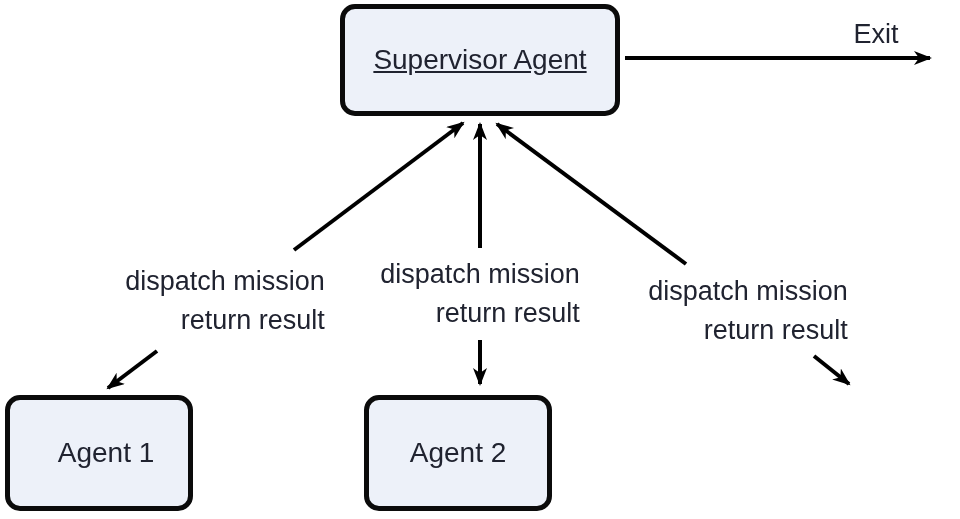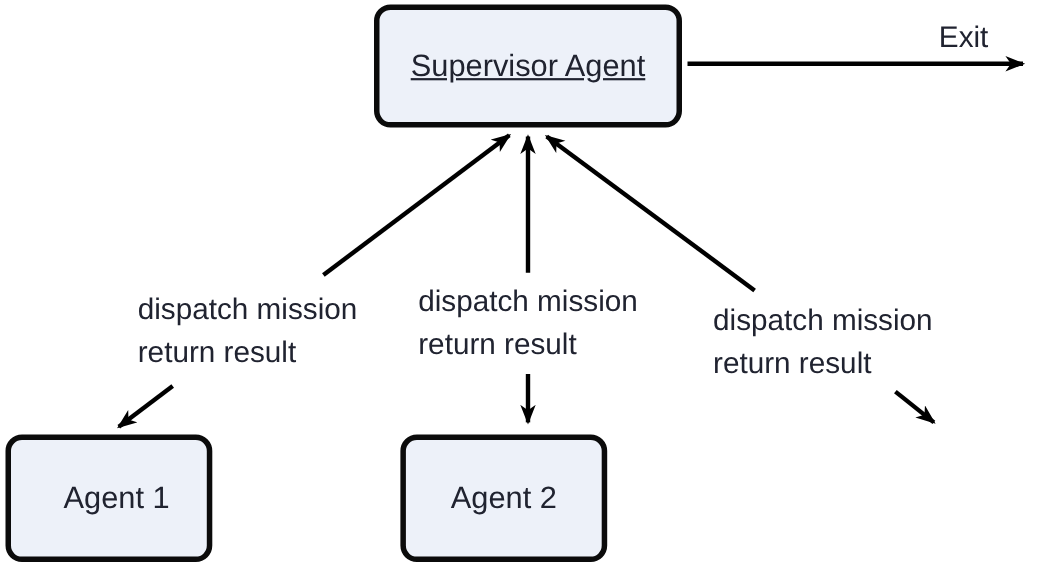--- a/index.html
+++ b/index.html
@@ -30,21 +30,21 @@
     color:var(--text);
   }
   .node-supervisor{left:340px;top:4px;width:280px;height:112px;text-decoration:underline;}
   .node-agent{width:188px;height:116px;top:395px;}
   .node-agent1{left:5px;padding-left:14px;}
   .node-agent2{left:364px;}
   .node-agent3{left:769px;}
   .edge-label{
     position:absolute;
     transform:translateX(-50%);
-    text-align:left;
+    text-align:right;
     font-size:27px;
     line-height:39px;
     color:var(--text);
     white-space:nowrap;
   }
   .edge-label-1{left:225px;top:262px;}
   .edge-label-2{left:480px;top:255px;}
   .edge-label-3{left:748px;top:272px;}
   .exit-label{
     position:absolute;

